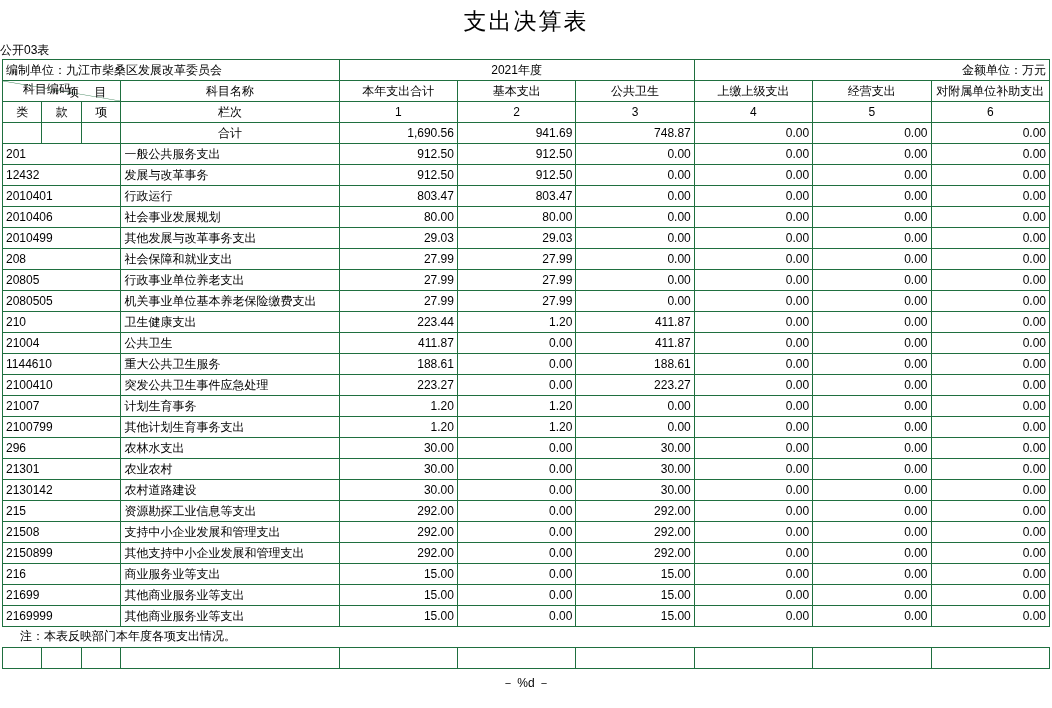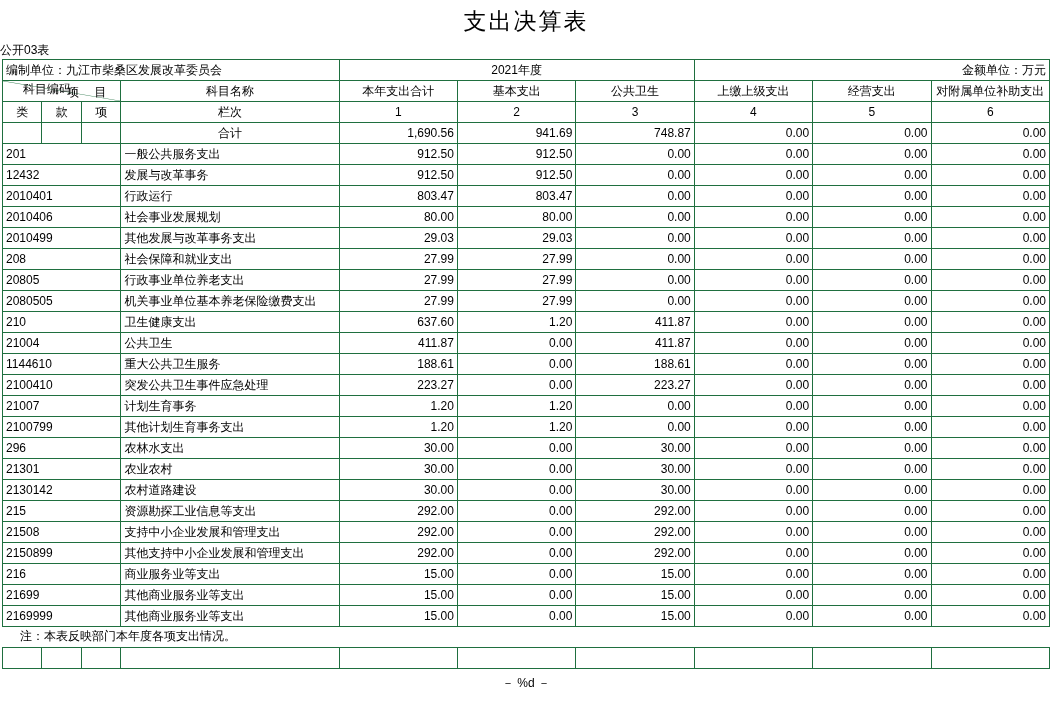--- a/index.html
+++ b/index.html
@@ -249,21 +249,21 @@
           <td class="r">27.99</td>
           <td class="r">27.99</td>
           <td class="r">0.00</td>
           <td class="r">0.00</td>
           <td class="r">0.00</td>
           <td class="r">0.00</td>
         </tr>
         <tr>
           <td class="l small" colspan="3">210</td>
           <td class="l">卫生健康支出</td>
-          <td class="r">637.60</td>
+          <td class="r">223.44</td>
           <td class="r">1.20</td>
           <td class="r">411.87</td>
           <td class="r">0.00</td>
           <td class="r">0.00</td>
           <td class="r">0.00</td>
         </tr>
         <tr>
           <td class="l small" colspan="3">21004</td>
           <td class="l">公共卫生</td>
           <td class="r">411.87</td>

